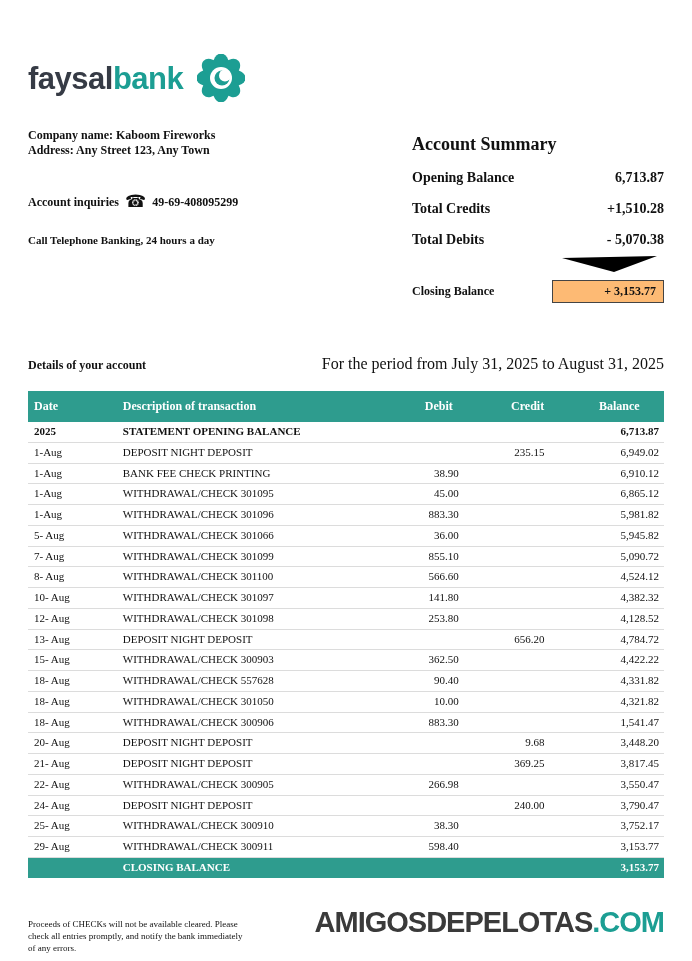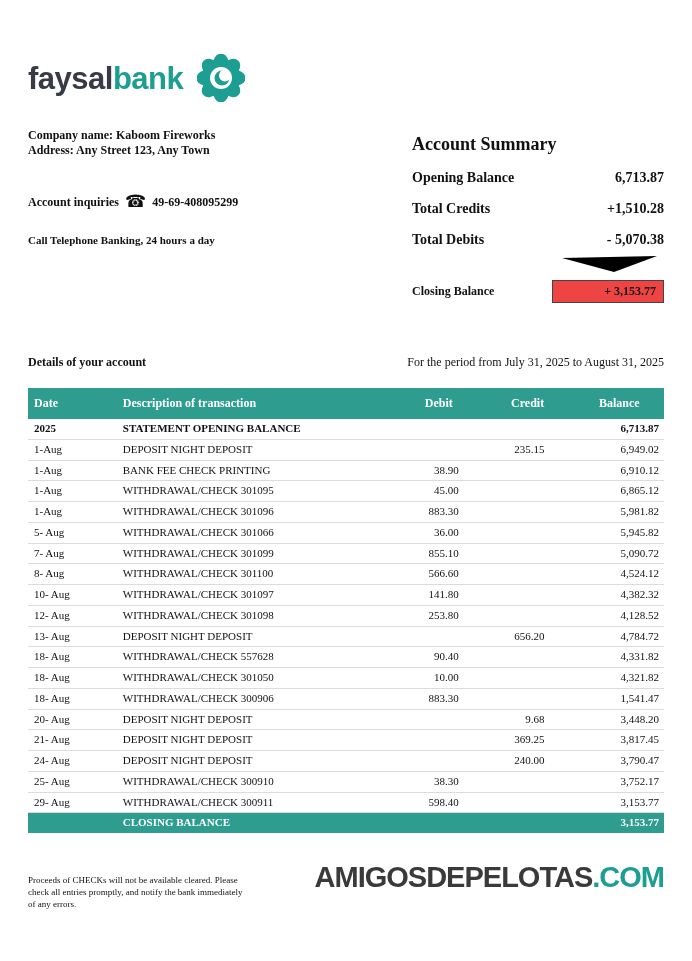--- a/index.html
+++ b/index.html
@@ -31,26 +31,26 @@
   .inquiries{font-weight:bold;font-size:12px;margin-top:34px;display:flex;align-items:flex-end;gap:6px;}
   .phone{font-family:"DejaVu Sans", sans-serif;font-size:17px;line-height:1;}
   .telebank{font-weight:bold;font-size:11px;margin-top:24px;}
 
   .summary{width:252px;padding-top:6px;}
   .sum-heading{font-weight:bold;font-size:18px;}
   .sum-row{display:flex;justify-content:space-between;font-weight:bold;font-size:14px;margin-top:15px;}
   .arrow-wrap{text-align:right;margin-top:8px;padding-right:6px;height:18px;}
   .closing-sum{display:flex;justify-content:space-between;align-items:center;margin-top:6px;}
   .cl-label{font-weight:bold;font-size:12px;}
-  .cl-box{display:inline-block;border:1px solid #444;min-width:112px;padding:3px 7px;font-weight:bold;font-size:12px;text-align:right;background:#ef4444;}
+  .cl-box{display:inline-block;border:1px solid #444;min-width:112px;padding:3px 7px;font-weight:bold;font-size:12px;text-align:right;background:#fdba74;}
 
   
   .details-row{display:flex;justify-content:space-between;align-items:baseline;margin-top:52px;}
   .details-left{font-weight:bold;font-size:12px;}
-  .details-right{font-size:12px;}
+  .details-right{font-size:16px;}
 
   
   table{width:100%;border-collapse:collapse;margin-top:18px;}
   thead th{
     background:var(--teal);color:#fff;font-size:12px;font-weight:bold;
     padding:8px 4px;text-align:left;
   }
   th.col-date{width:94px;padding-left:6px;}
   th.col-desc{width:283px;padding-left:3px;}
   th.col-debit{width:85px;text-align:center;}
@@ -242,20 +242,27 @@
           <td class="col-balance num">4,128.52</td>
         </tr>
         <tr>
           <td class="col-date">13- Aug</td>
           <td class="col-desc">DEPOSIT NIGHT DEPOSIT</td>
           <td class="col-debit num"></td>
           <td class="col-credit num">656.20</td>
           <td class="col-balance num">4,784.72</td>
         </tr>
         <tr>
+          <td class="col-date">15- Aug</td>
+          <td class="col-desc">WITHDRAWAL/CHECK 300903</td>
+          <td class="col-debit num">362.50</td>
+          <td class="col-credit num"></td>
+          <td class="col-balance num">4,422.22</td>
+        </tr>
+        <tr>
           <td class="col-date">18- Aug</td>
           <td class="col-desc">WITHDRAWAL/CHECK 557628</td>
           <td class="col-debit num">90.40</td>
           <td class="col-credit num"></td>
           <td class="col-balance num">4,331.82</td>
         </tr>
         <tr>
           <td class="col-date">18- Aug</td>
           <td class="col-desc">WITHDRAWAL/CHECK 301050</td>
           <td class="col-debit num">10.00</td>
@@ -275,20 +282,27 @@
           <td class="col-debit num"></td>
           <td class="col-credit num">9.68</td>
           <td class="col-balance num">3,448.20</td>
         </tr>
         <tr>
           <td class="col-date">21- Aug</td>
           <td class="col-desc">DEPOSIT NIGHT DEPOSIT</td>
           <td class="col-debit num"></td>
           <td class="col-credit num">369.25</td>
           <td class="col-balance num">3,817.45</td>
+        </tr>
+        <tr>
+          <td class="col-date">22- Aug</td>
+          <td class="col-desc">WITHDRAWAL/CHECK 300905</td>
+          <td class="col-debit num">266.98</td>
+          <td class="col-credit num"></td>
+          <td class="col-balance num">3,550.47</td>
         </tr>
         <tr>
           <td class="col-date">24- Aug</td>
           <td class="col-desc">DEPOSIT NIGHT DEPOSIT</td>
           <td class="col-debit num"></td>
           <td class="col-credit num">240.00</td>
           <td class="col-balance num">3,790.47</td>
         </tr>
         <tr>
           <td class="col-date">25- Aug</td>

